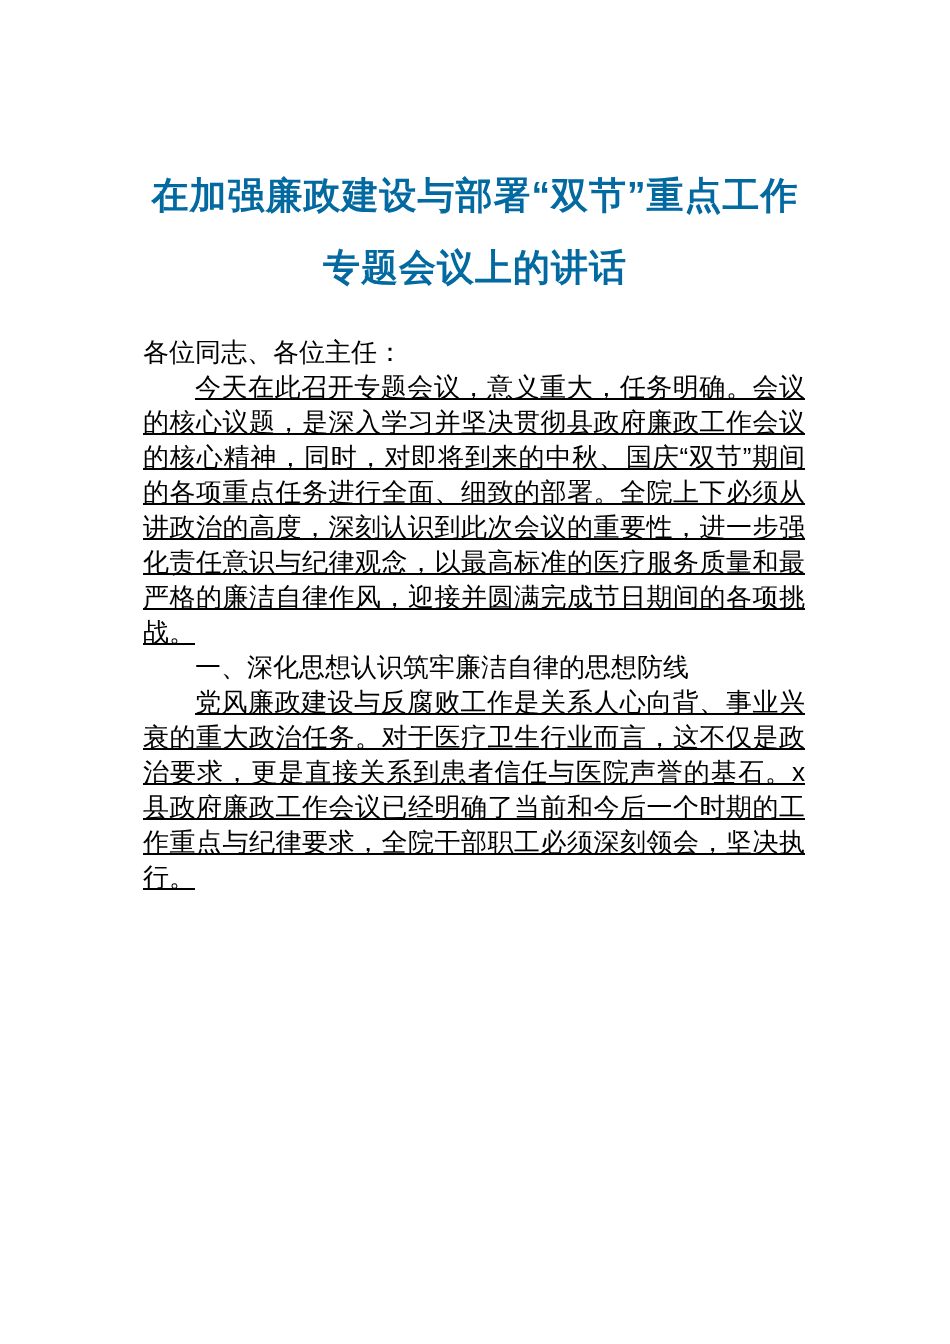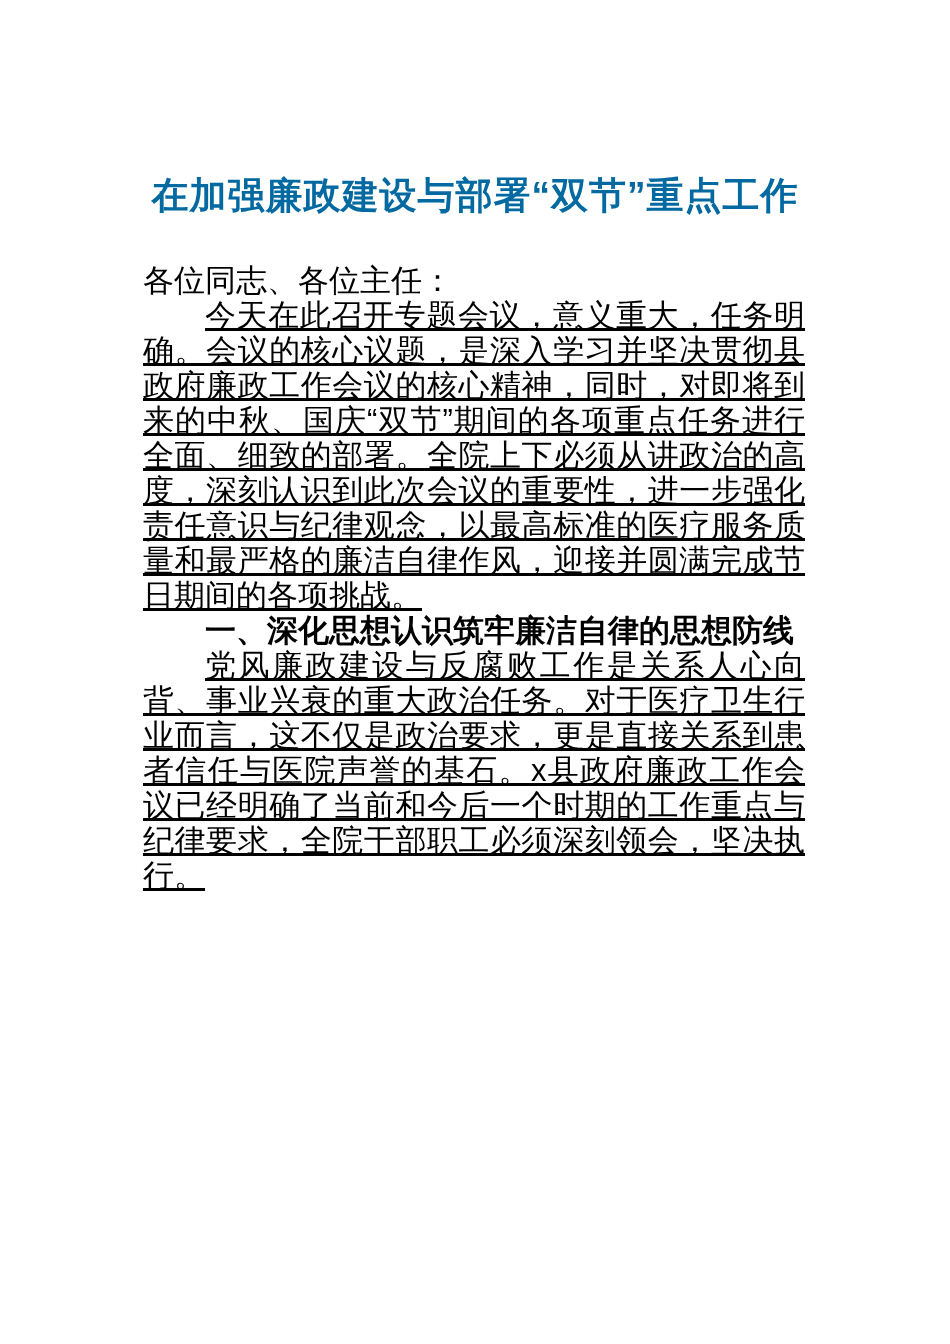--- a/index.html
+++ b/index.html
@@ -22,48 +22,49 @@
     margin: 160px 80px 0 80px;
     text-align: center;
     font-size: 37px;
     line-height: 72px;
     font-weight: bold;
     color: #0369a1;
     letter-spacing: 1px;
   }
   .doc-body {
     margin: 31px 145px 0 143px;
-    font-size: 31px;
+    font-size: 26px;
     line-height: 35px;
     text-align: justify;
     text-justify: inter-character;
     color: #000000;
   }
   .para { text-indent: 2em; text-decoration: underline; }
   .salutation { text-indent: 0; }
-  .section-heading { text-indent: 2em; font-weight: bold; }
+  .section-heading { text-indent: 2em; font-weight: normal; }
   .page-footer {
     position: absolute;
     top: 1180px;
     left: 0;
     width: 100%;
     text-align: center;
     font-family: "Liberation Serif", "DejaVu Serif", serif;
     font-size: 27px;
     line-height: 35px;
     color: #000000;
   }
 </style>
 </head>
 <body>
 
 <div class="page">
 
   <div class="doc-title">
     <div>在加强廉政建设与部署“双节”重点工作</div>
+    <div>专题会议上的讲话</div>
   </div>
 
   <div class="doc-body">
     <div class="salutation">各位同志、各位主任：</div>
     <div class="para">今天在此召开专题会议，意义重大，任务明确。会议的核心议题，是深入学习并坚决贯彻县政府廉政工作会议的核心精神，同时，对即将到来的中秋、国庆“双节”期间的各项重点任务进行全面、细致的部署。全院上下必须从讲政治的高度，深刻认识到此次会议的重要性，进一步强化责任意识与纪律观念，以最高标准的医疗服务质量和最严格的廉洁自律作风，迎接并圆满完成节日期间的各项挑战。</div>
     <div class="section-heading">一、深化思想认识筑牢廉洁自律的思想防线</div>
     <div class="para">党风廉政建设与反腐败工作是关系人心向背、事业兴衰的重大政治任务。对于医疗卫生行业而言，这不仅是政治要求，更是直接关系到患者信任与医院声誉的基石。x县政府廉政工作会议已经明确了当前和今后一个时期的工作重点与纪律要求，全院干部职工必须深刻领会，坚决执行。</div>
   </div>
 
   <div class="page-footer">

